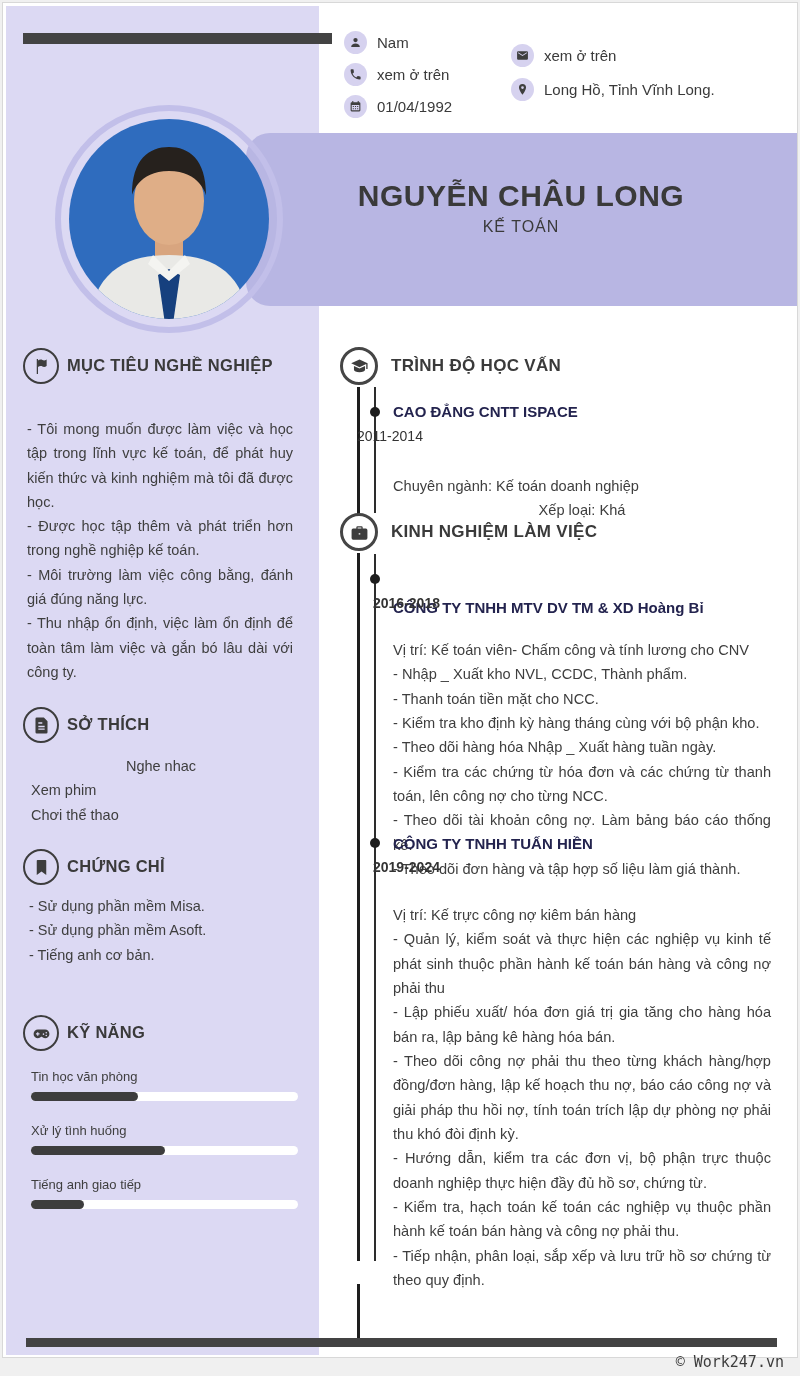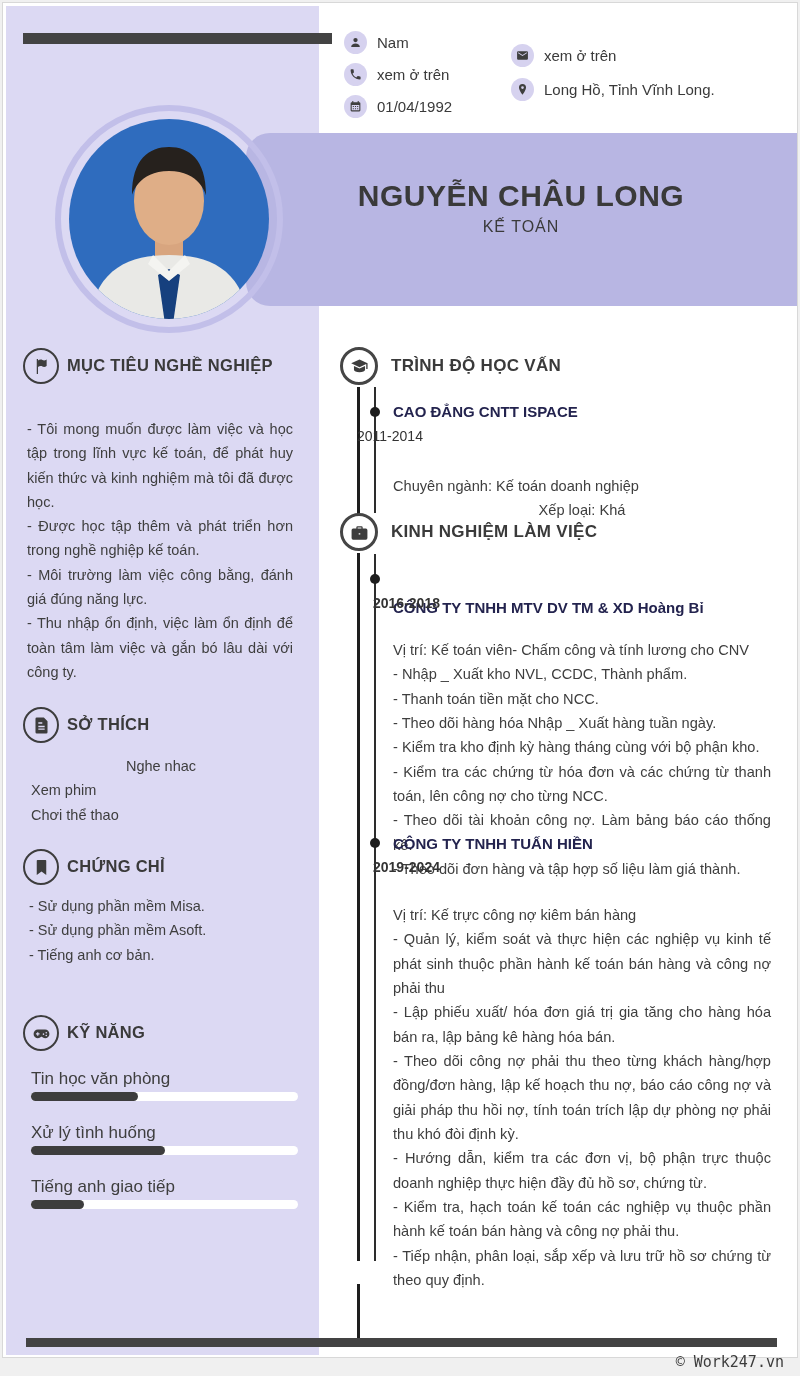--- a/index.html
+++ b/index.html
@@ -32,21 +32,21 @@
   
   .sec-ico{position:absolute;border-radius:50%;display:flex;align-items:center;justify-content:center;box-sizing:border-box;background:transparent;}
   .sec-ico.left{width:36px;height:36px;border:2.5px solid #3d3d3d;}
   .sec-ico.right{width:38px;height:38px;border:3px solid #454545;background:#fff;}
   .sec-ico svg{width:19px;height:19px;fill:#3d3d3d;}
   .sec-head{position:absolute;font-size:16.5px;font-weight:bold;color:#3a3a3a;letter-spacing:.3px;white-space:nowrap;}
   .sec-head.right{font-size:17px;}
   
   .side-body{position:absolute;font-size:14.5px;line-height:24.3px;color:#3e3e3e;}
   .side-body p{margin:0;text-align:justify;}
-  .skill-label{position:absolute;font-size:17px;color:#3e3e3e;white-space:nowrap;}
+  .skill-label{position:absolute;font-size:13px;color:#3e3e3e;white-space:nowrap;}
   .skill-track{position:absolute;width:267px;height:9px;background:#ffffff;border-radius:5px;}
   .skill-fill{height:9px;background:#3d3d3d;border-radius:5px;}
   
   .vline-thick{position:absolute;left:354px;width:3px;background:#1e1e1e;}
   .vline-thin{position:absolute;left:371px;width:2px;background:#2d2d2d;}
   .tl-dot{position:absolute;left:367px;width:10px;height:10px;border-radius:50%;background:#1e1e1e;}
   .entry-name{position:absolute;left:390px;width:385px;font-size:15px;font-weight:bold;color:#23234e;white-space:nowrap;}
   .entry-date{position:absolute;left:354px;font-size:14px;color:#333333;white-space:nowrap;}
   .entry-date.bold{font-weight:bold;margin-left:16px;}
   .entry-lines{position:absolute;left:390px;width:378px;font-size:14.6px;line-height:24.35px;color:#3e3e3e;margin-top:24px;}
@@ -207,22 +207,22 @@
   </div>
   <div class="sec-head right" style="left:388px;top:519px;">KINH NGHIỆM LÀM VIỆC</div>
 
   <div class="tl-dot" style="top:571px;"></div>
   <div class="entry-name" style="top:596px;">CÔNG TY TNHH MTV DV TM &amp; XD Hoàng Bỉ</div>
   <div class="entry-date bold" style="top:592px;">2016-2018</div>
   <div class="entry-lines" style="top:611px;">
     <p>Vị trí: Kế toán viên- Chấm công và tính lương cho CNV</p>
     <p>- Nhập _ Xuất kho NVL, CCDC, Thành phẩm.</p>
     <p>- Thanh toán tiền mặt cho NCC.</p>
+    <p>- Kiểm tra kho định kỳ hàng tháng cùng với bộ phận kho.</p>
     <p>- Theo dõi hàng hóa Nhập _ Xuất hàng tuần ngày.</p>
-    <p>- Kiểm tra kho định kỳ hàng tháng cùng với bộ phận kho.</p>
     <p>- Kiểm tra các chứng từ hóa đơn và các chứng từ thanh toán, lên công nợ cho từng NCC.</p>
     <p>- Theo dõi tài khoản công nợ. Làm bảng báo cáo thống kê.</p>
     <p>- Theo dõi đơn hàng và tập hợp số liệu làm giá thành.</p>
   </div>
 
   <div class="tl-dot" style="top:835px;"></div>
   <div class="entry-name" style="top:832px;">CÔNG TY TNHH TUẤN HIỀN</div>
   <div class="entry-date bold" style="top:856px;">2019-2024</div>
   <div class="entry-lines" style="top:876px;">
     <p>Vị trí: Kế trực công nợ kiêm bán hàng</p>

